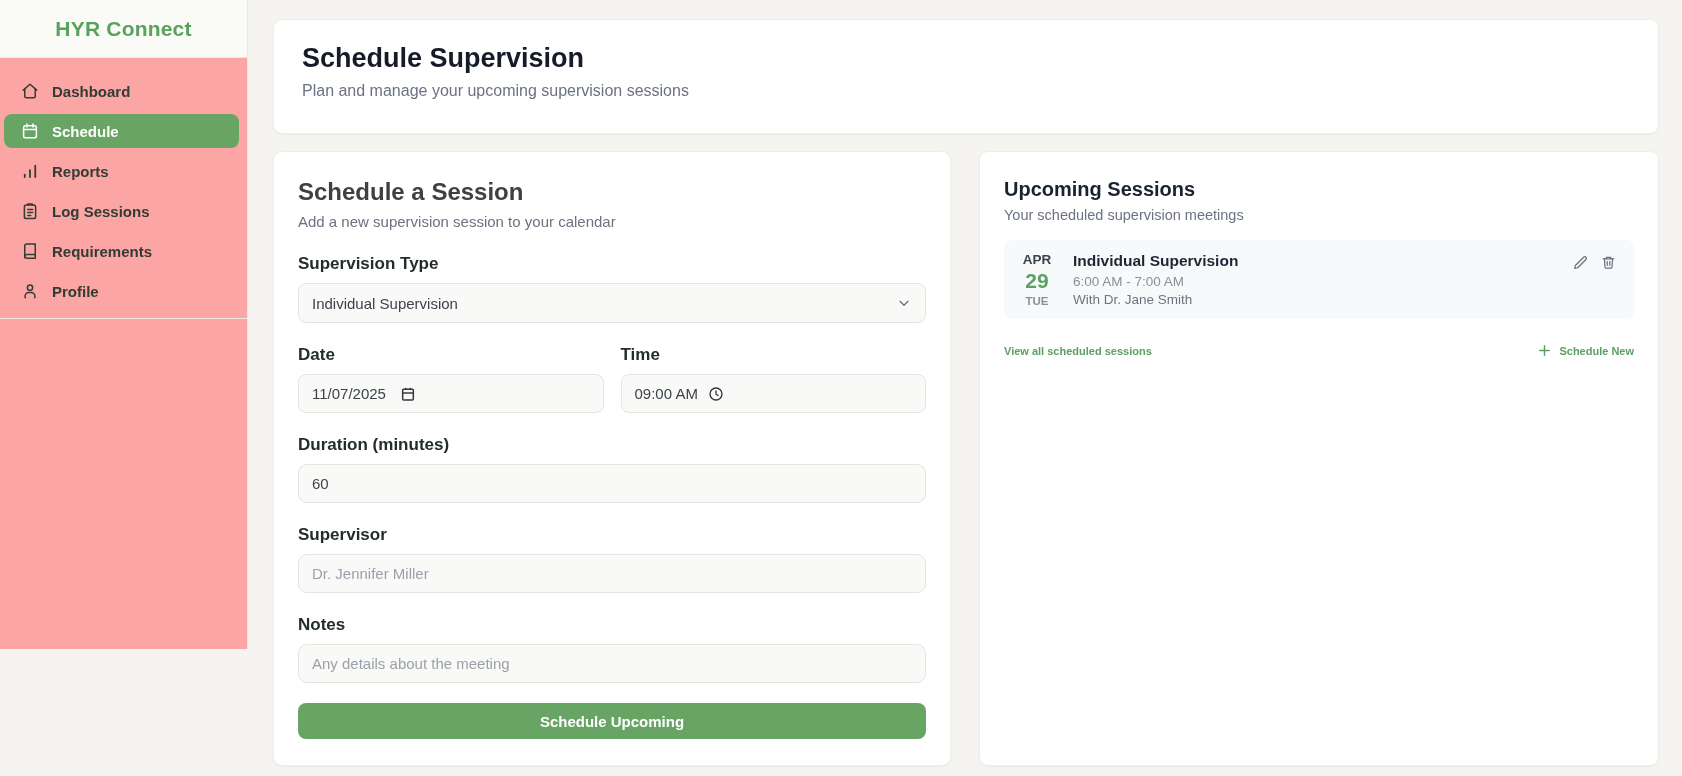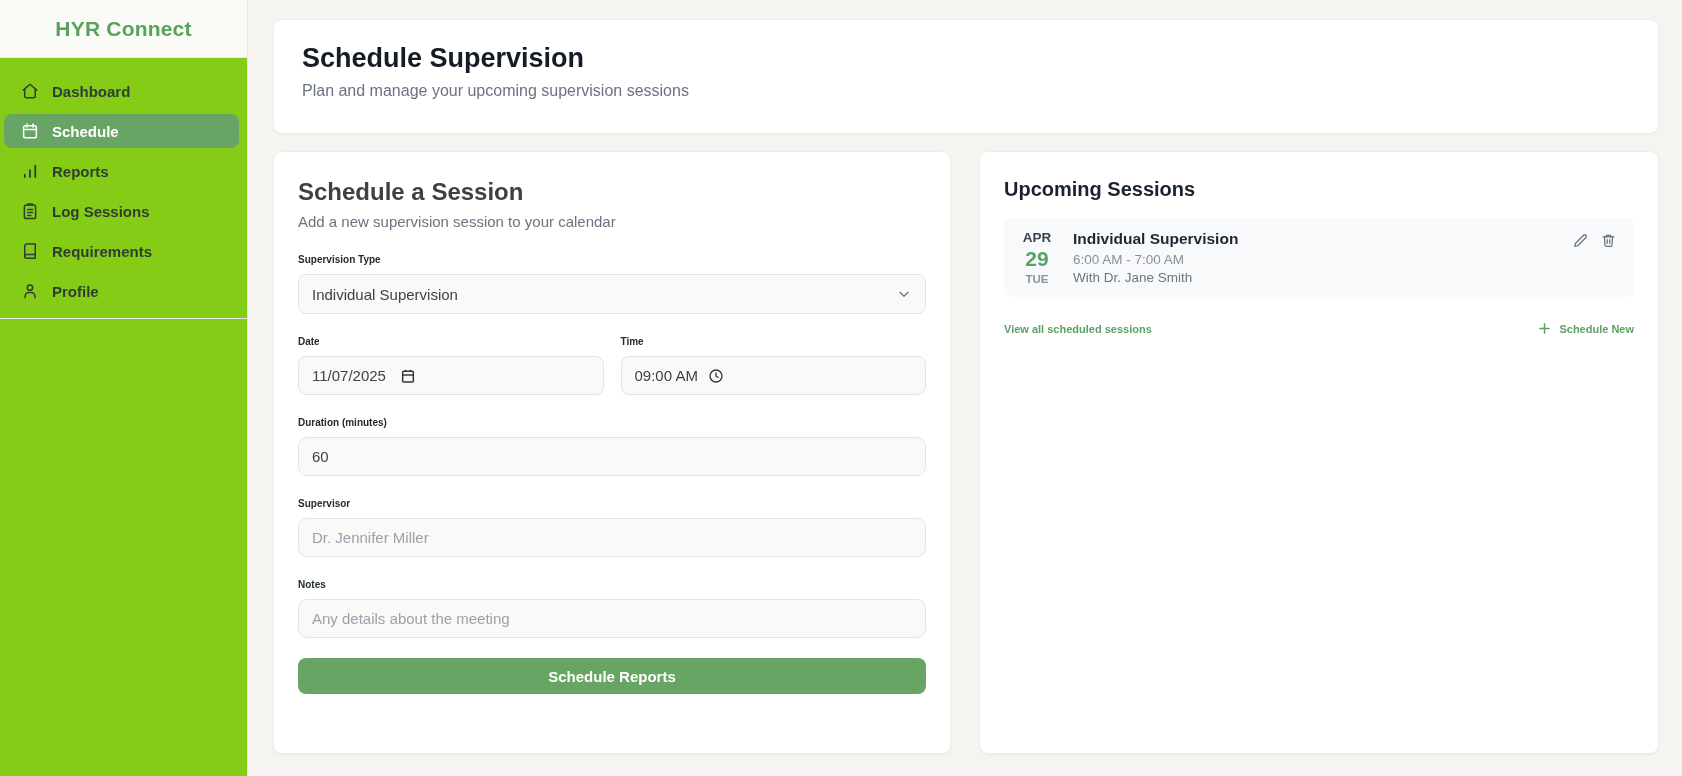--- a/index.html
+++ b/index.html
@@ -6,21 +6,21 @@
   html,body { width:1682px; height:776px; overflow:hidden; }
   body {
     font-family:"Liberation Sans","DejaVu Sans",sans-serif;
     background:#f5f4f1;
     color:#161d29;
     display:flex;
   }
 
   
   .sidebar {
-    width:248px; height:776px; background:#84cc16;
+    width:248px; height:649px; background:#fca5a5;
     border-right:1px solid #e8e8e4; flex:0 0 248px;
   }
   .brand {
     height:58px; display:flex; align-items:center; justify-content:center;
     background:#fafaf7; border-bottom:1px solid #e8e8e4;
     font-size:21px; font-weight:bold; color:#58a25e; letter-spacing:.2px;
   }
   .nav { padding:16px 8px 4px 4px; border-bottom:1px solid #e8e8e4; }
   .nav-item {
     display:flex; align-items:center; height:34px; border-radius:8px;
@@ -45,21 +45,21 @@
     display:grid; grid-template-columns:678px 1fr; gap:28px;
     margin-top:17px; height:603px;
   }
 
   
   .form-card { padding:26px 24px; }
   .form-title { font-size:24px; font-weight:bold; color:#404040; }
   .form-subtitle { font-size:15px; color:#6b7280; margin-top:7px; }
   .field { margin-top:22px; }
   .field:first-of-type { margin-top:24px; }
-  .field-label { display:block; font-size:10px; font-weight:bold; color:#232e26; margin-bottom:9px; }
+  .field-label { display:block; font-size:17px; font-weight:bold; color:#232e26; margin-bottom:9px; }
   .control {
     width:100%; height:39px; background:#f9faf7; border:1px solid #e3e5e0;
     border-radius:8px; display:flex; align-items:center; padding:0 13px;
     font-size:15px; color:#3c434b; font-family:inherit;
   }
   .select-control { height:40px; justify-content:space-between; cursor:pointer; }
   .chev { width:16px; height:16px; color:#6b7280; }
   input.control { outline:none;border-radius:9px; }
   input.control::placeholder { color:#9aa1ab; }
   .two-col { display:grid; grid-template-columns:1fr 1fr; gap:17px; }
@@ -214,25 +214,26 @@
       <div class="field">
         <label class="field-label">Supervisor</label>
         <input class="control" type="text" placeholder="Dr. Jennifer Miller" style="">
       </div>
 
       <div class="field">
         <label class="field-label">Notes</label>
         <input class="control" type="text" placeholder="Any details about the meeting" style="">
       </div>
 
-      <button class="submit-btn">Schedule Reports</button>
+      <button class="submit-btn">Schedule Upcoming</button>
     </section>
 
     <section class="card panel-card">
       <h2 class="panel-title">Upcoming Sessions</h2>
+      <p class="panel-subtitle">Your scheduled supervision meetings</p>
 
       <div class="session-item">
         <div class="date-block">
           <div class="date-month">APR</div>
           <div class="date-day">29</div>
           <div class="date-weekday">TUE</div>
         </div>
         <div class="session-info">
           <div class="session-title">Individual Supervision</div>
           <div class="session-time">6:00 AM - 7:00 AM</div>

